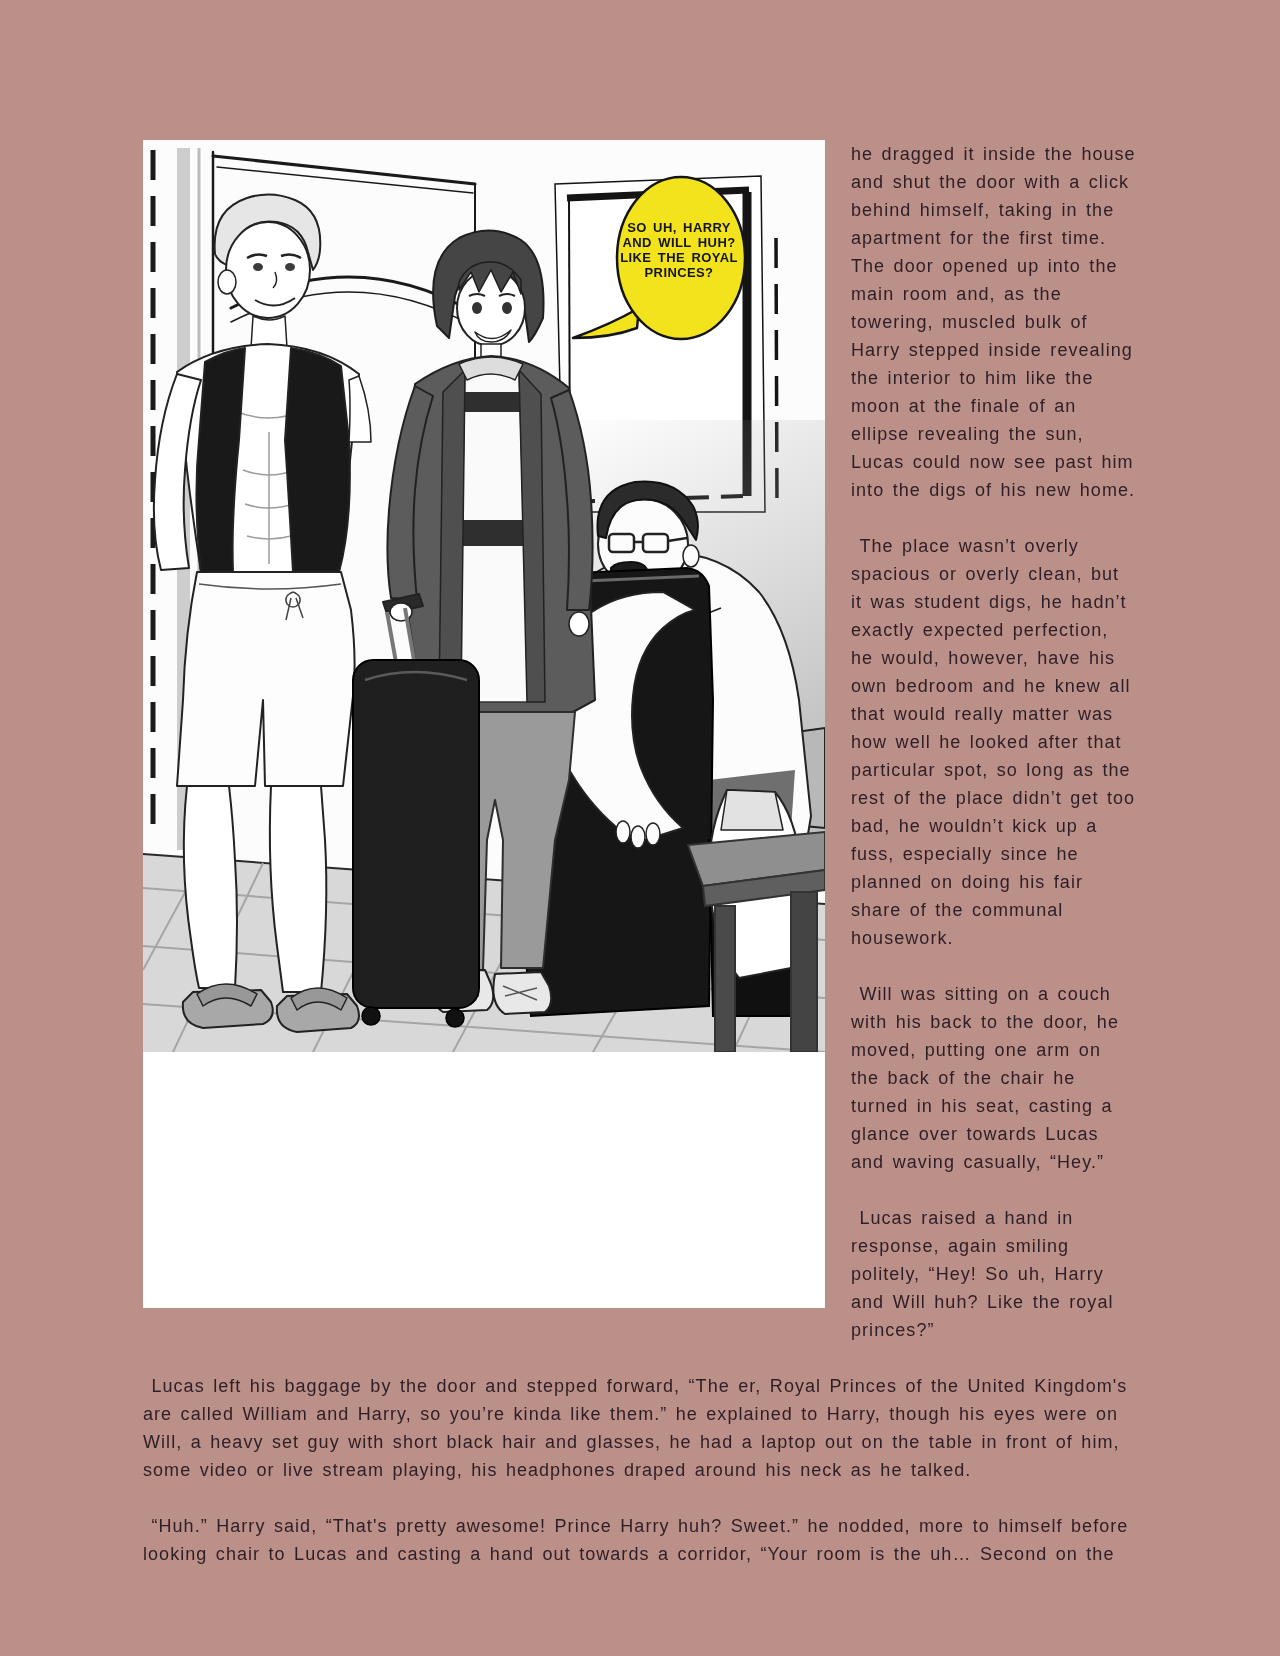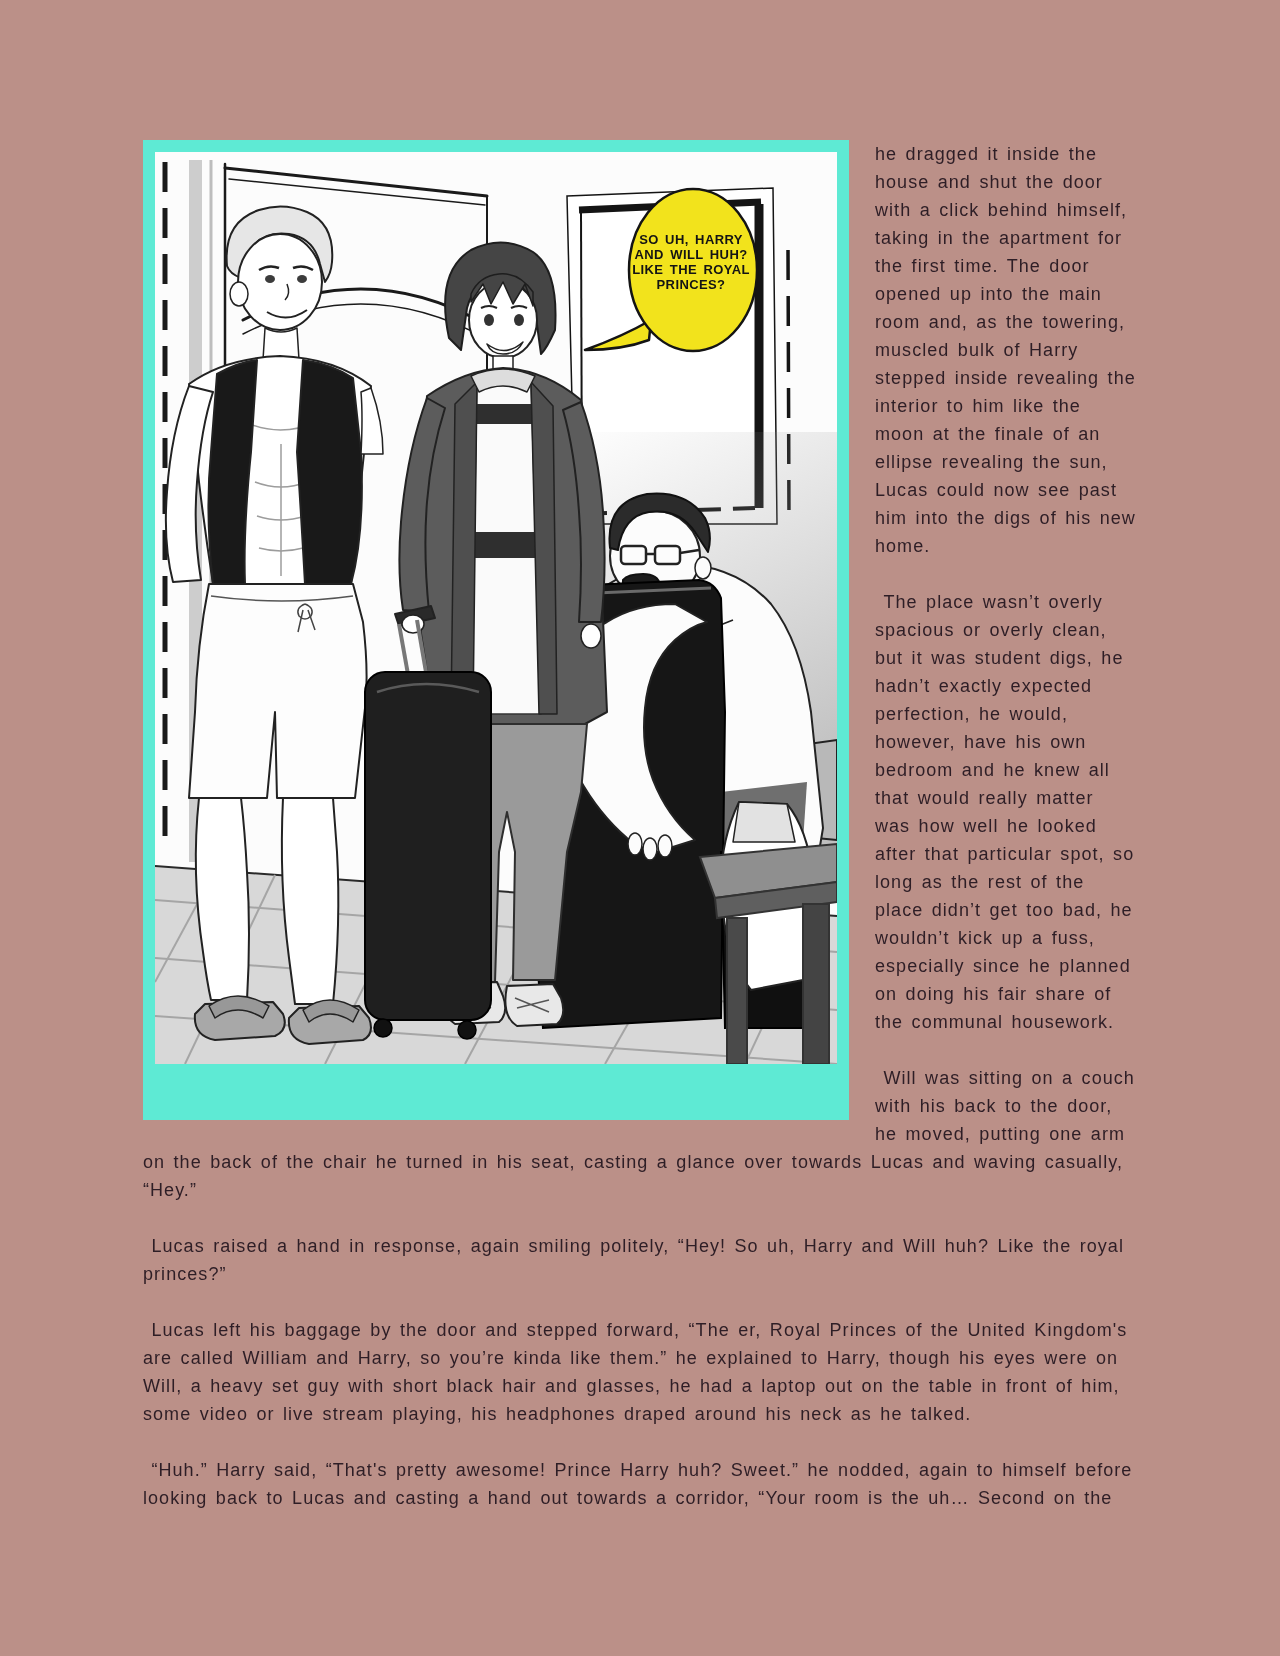--- a/index.html
+++ b/index.html
@@ -1,21 +1,21 @@
 <!DOCTYPE html>
 <html><head>
 <meta charset="utf-8">
 <style>
   html,body{margin:0;padding:0;background:#bb9088;}
   .page{position:relative;width:1280px;height:1656px;background:#bb9088;overflow:hidden;
         font-family:"Liberation Sans",sans-serif;}
   .content{position:absolute;left:143px;top:140px;width:994px;color:#2e1e26;
            font-size:18px;line-height:28px;letter-spacing:1.05px;word-spacing:2.4px;}
-  .comic{float:left;width:682px;height:956px;margin:0 26px 10px 0;padding:12px;
-         background:#5eead4;overflow:hidden;}
+  .comic{float:left;width:682px;height:1168px;margin:0 26px 10px 0;padding:0;
+         background:#ffffff;overflow:hidden;}
   .comic svg{display:block;}
   .para{margin:0 0 28px 0;white-space:pre-wrap;}
   .bubble-text{font-family:"Liberation Sans",sans-serif;font-weight:bold;
                font-size:13px;letter-spacing:.4px;fill:#141414;}
 </style>
 </head>
 <body>
 
 <div class="page">
   <div class="content">
@@ -206,15 +206,15 @@
           <text class="bubble-text" x="536" y="137" text-anchor="middle">PRINCES?</text>
         </g>
       </svg>
     </figure>
 
     <p class="para">he dragged it inside the house and shut the door with a click behind himself, taking in the apartment for the first time. The door opened up into the main room and, as the towering, muscled bulk of Harry stepped inside revealing the interior to him like the moon at the finale of an ellipse revealing the sun, Lucas could now see past him into the digs of his new home.</p>
     <p class="para"> The place wasn’t overly spacious or overly clean, but it was student digs, he hadn’t exactly expected perfection, he would, however, have his own bedroom and he knew all that would really matter was how well he looked after that particular spot, so long as the rest of the place didn’t get too bad, he wouldn’t kick up a fuss, especially since he planned on doing his fair share of the communal housework.</p>
     <p class="para"> Will was sitting on a couch with his back to the door, he moved, putting one arm on the back of the chair he turned in his seat, casting a glance over towards Lucas and waving casually, “Hey.”</p>
     <p class="para"> Lucas raised a hand in response, again smiling politely, “Hey! So uh, Harry and Will huh? Like the royal princes?”</p>
     <p class="para"> Lucas left his baggage by the door and stepped forward, “The er, Royal Princes of the United Kingdom's are called William and Harry, so you’re kinda like them.” he explained to Harry, though his eyes were on Will, a heavy set guy with short black hair and glasses, he had a laptop out on the table in front of him, some video or live stream playing, his headphones draped around his neck as he talked.</p>
-    <p class="para"> “Huh.” Harry said, “That's pretty awesome! Prince Harry huh? Sweet.” he nodded, again to himself before looking back to Lucas and casting a hand out towards a corridor, “Your room is the uh… Second on the</p>
+    <p class="para"> “Huh.” Harry said, “That's pretty awesome! Prince Harry huh? Sweet.” he nodded, more to himself before looking chair to Lucas and casting a hand out towards a corridor, “Your room is the uh… Second on the</p>
   </div>
 </div>
 
 </body></html>

